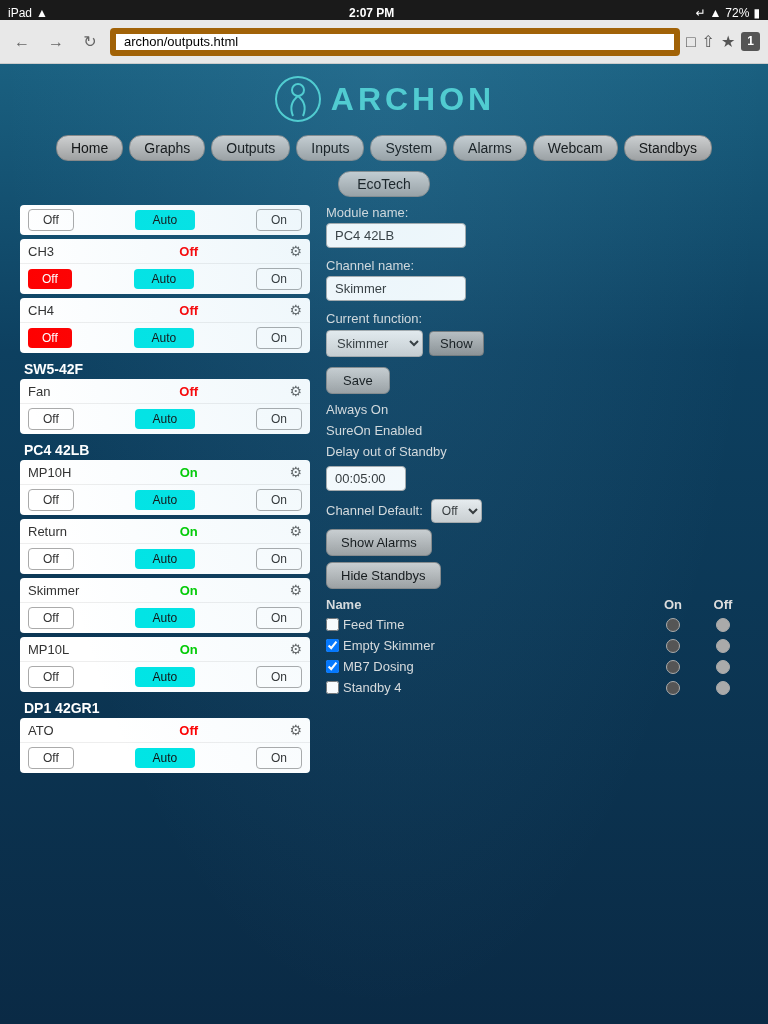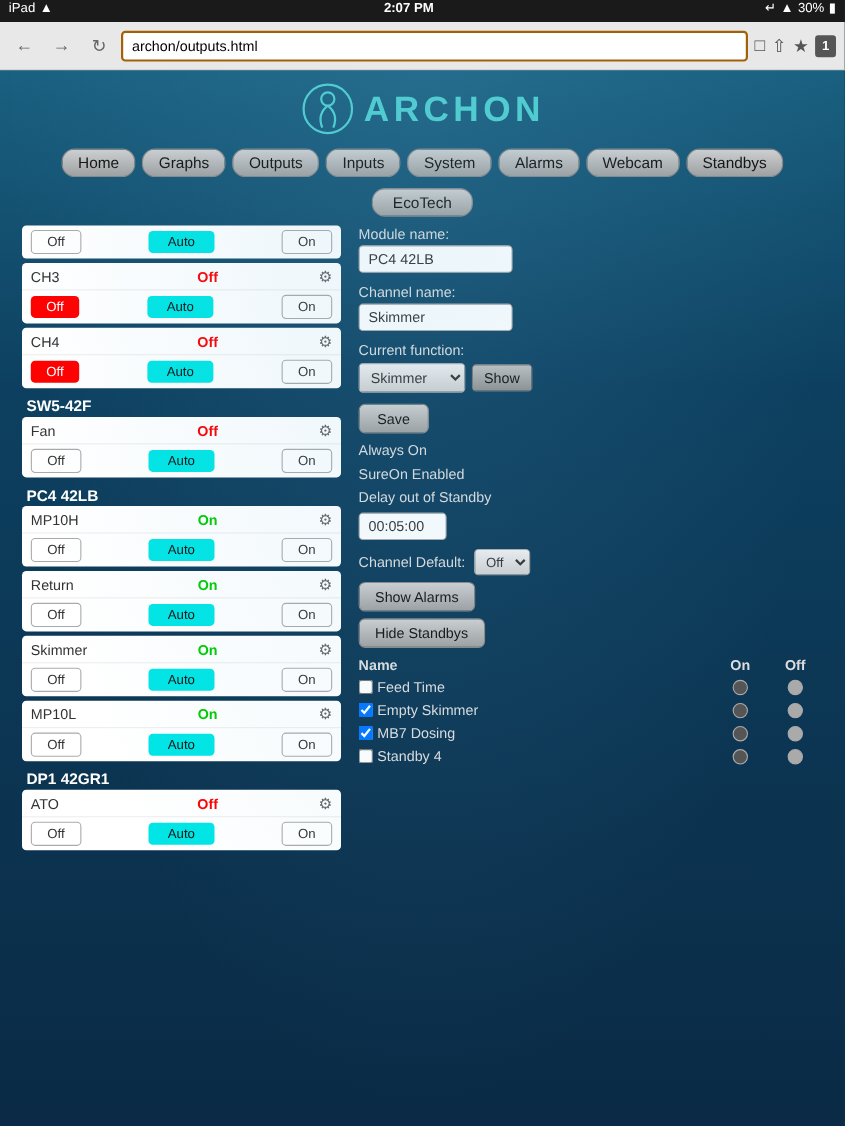--- a/index.html
+++ b/index.html
@@ -11,21 +11,21 @@
       overflow-x: hidden;
     }
 
     
     .status-bar {
       background: #1a1a1a;
       color: white;
       font-size: 12px;
       height: 20px;
       display: flex;
-      align-items: flex-start;
+      align-items: flex-end;
       justify-content: space-between;
       padding: 0 8px;
     }
     .status-left { display: flex; gap: 4px; align-items: center; }
     .status-center { font-weight: bold; }
     .status-right { display: flex; gap: 4px; align-items: center; }
 
     
     .browser-bar {
       background: #e8e8e8;
@@ -41,21 +41,21 @@
       border: none;
       font-size: 16px;
       color: #666;
       cursor: pointer;
       width: 28px;
       height: 28px;
     }
     .url-bar {
       flex: 1;
       height: 28px;
-      border: 2px solid #a16207;
+      border: 6px solid #a16207;
       border-radius: 4px;
       padding: 0 8px;
       font-size: 13px;
       background: white;
     }
     .browser-actions { display: flex; gap: 6px; }
     .browser-icon-btn {
       background: none; border: none; font-size: 16px; color: #555; cursor: pointer;
     }
     .tab-count {
@@ -363,21 +363,21 @@
 
 <div class="status-bar">
   <div class="status-left">
     <span>iPad</span>
     <span>▲</span>
   </div>
   <div class="status-center">2:07 PM</div>
   <div class="status-right">
     <span>↵</span>
     <span>▲</span>
-    <span>30%</span>
+    <span>72%</span>
     <span>▮</span>
   </div>
 </div>
 
 <div class="browser-bar">
   <button class="nav-btn">←</button>
   <button class="nav-btn">→</button>
   <button class="nav-btn">↻</button>
   <input class="url-bar" type="text" value="archon/outputs.html" style="">
   <div class="browser-actions">

